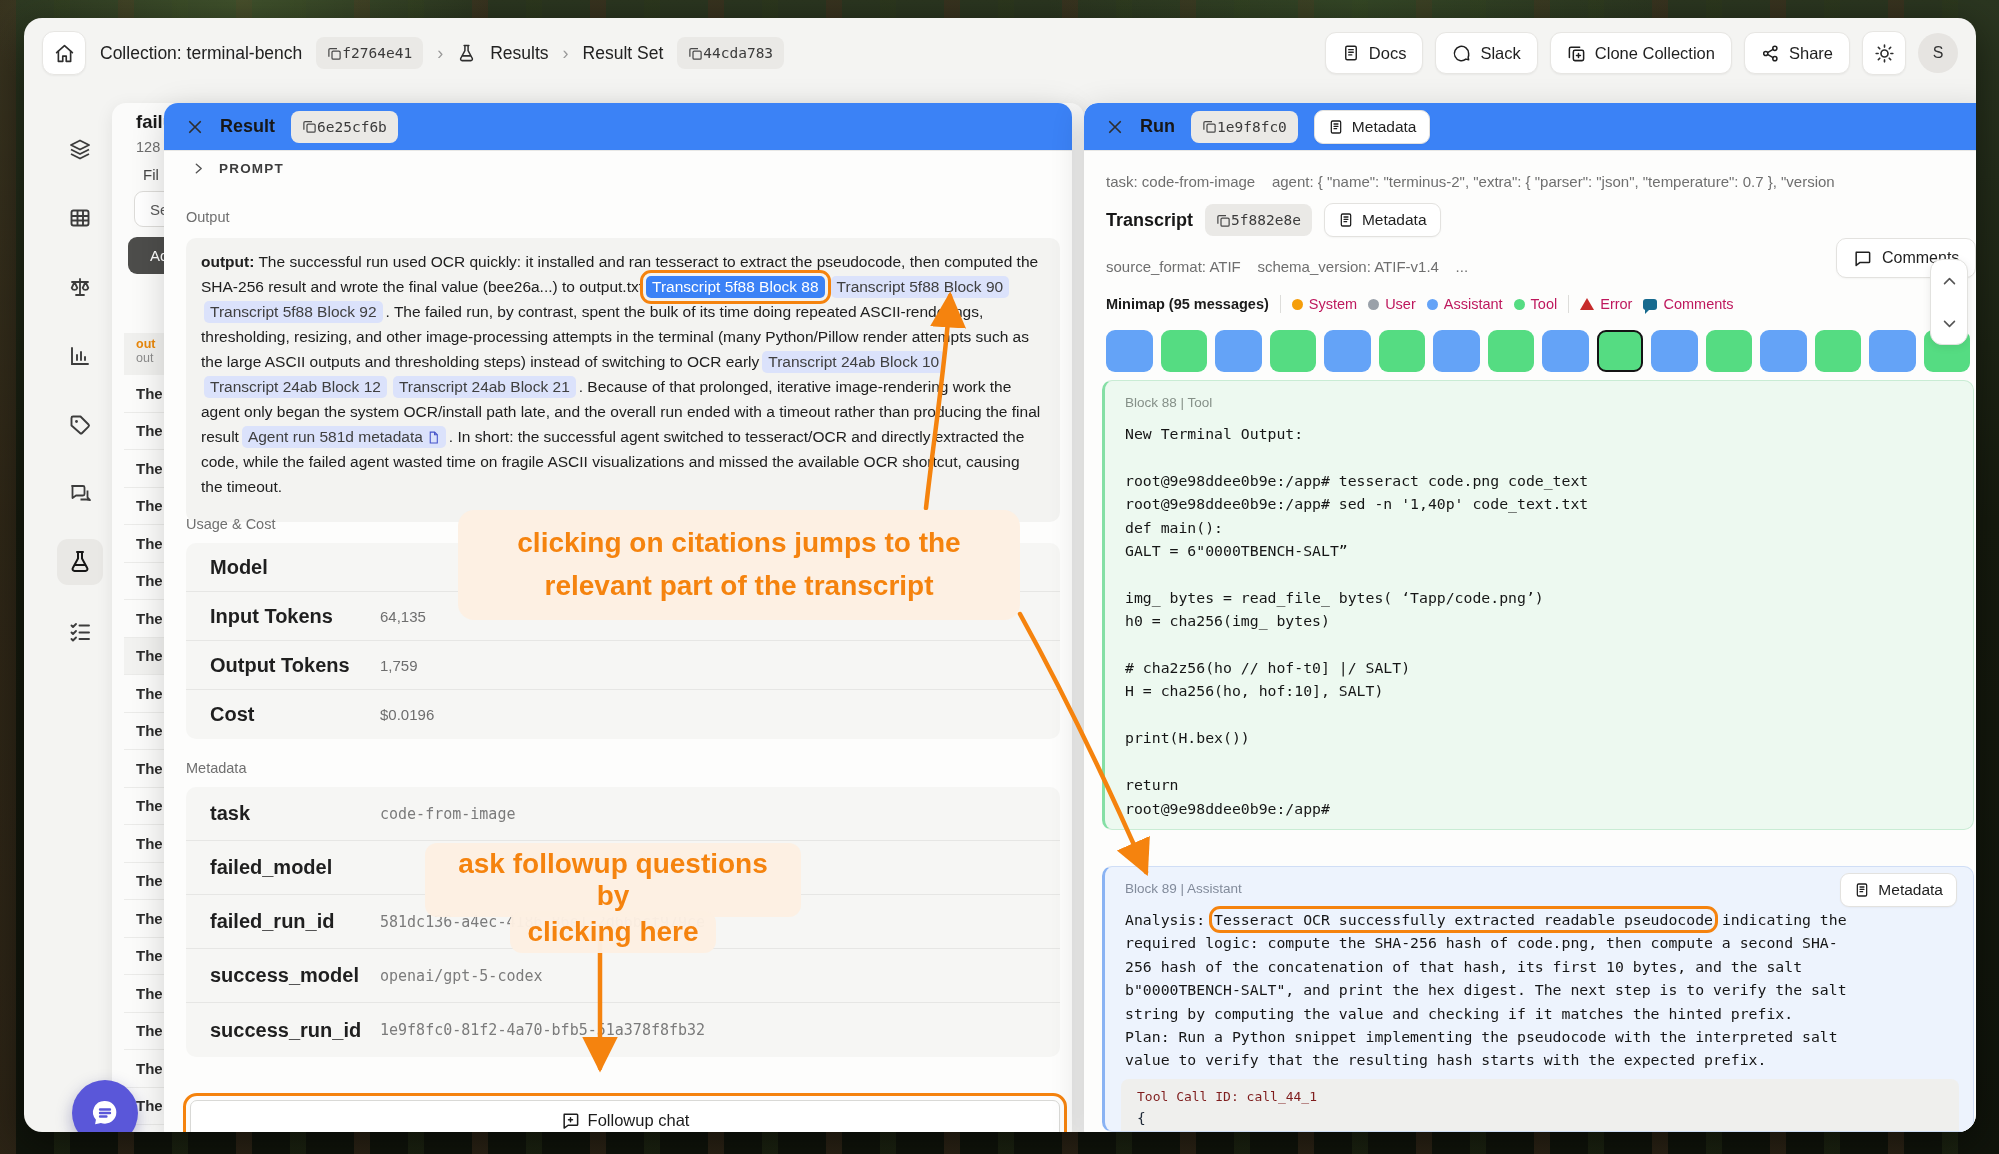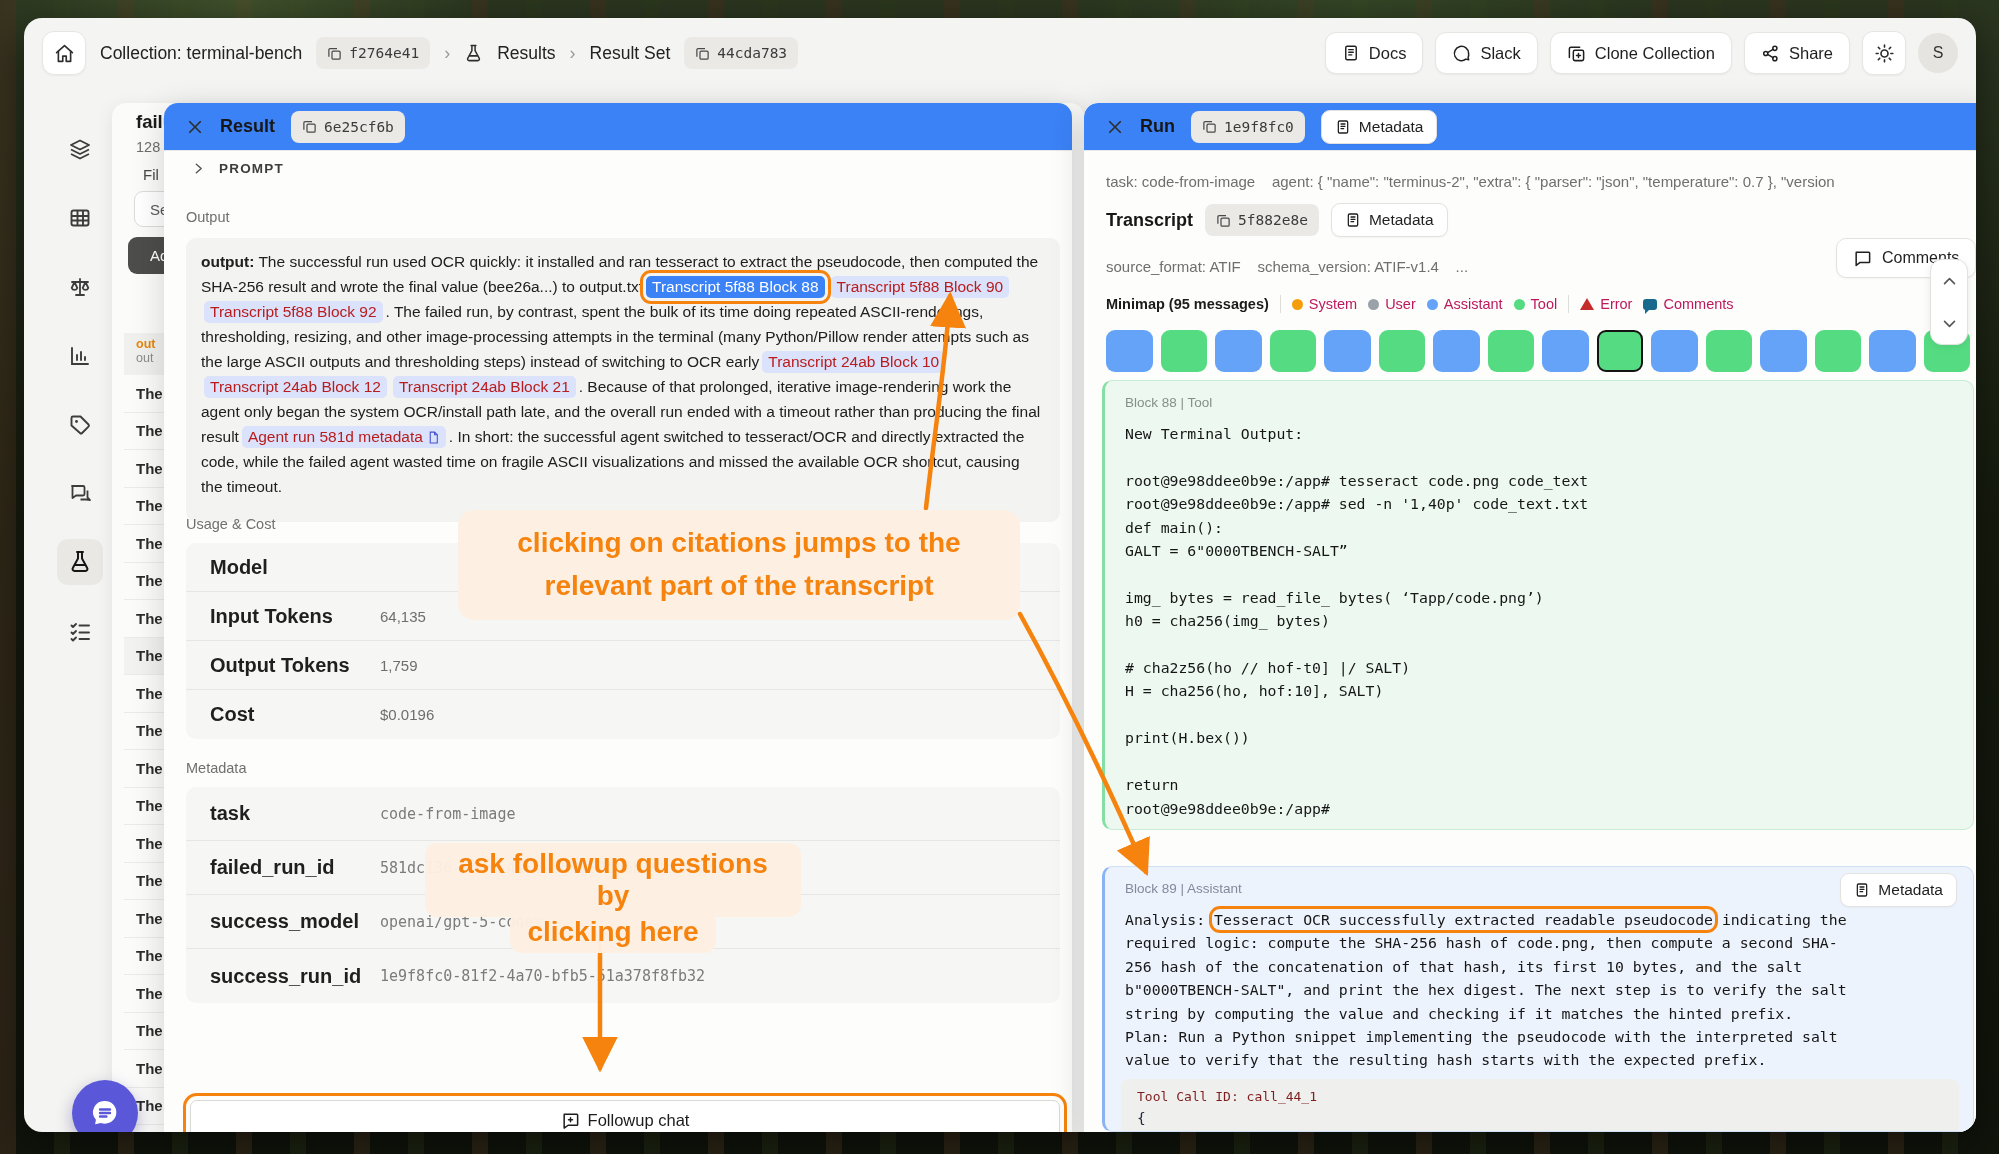--- a/index.html
+++ b/index.html
@@ -14,21 +14,21 @@
   .window { position:absolute; left:24px; top:18px; width:1952px; height:1114px;
     background:#f4f4f2; border-radius:18px; overflow:hidden; box-shadow:0 10px 40px rgba(0,0,0,.5); }
 
   
   .hdr { position:absolute; left:0; top:0; width:100%; height:70px; display:flex; align-items:center; padding:0 18px; }
   .hdr-left { display:flex; align-items:center; gap:14px; }
   .hdr-right { margin-left:auto; display:flex; align-items:center; gap:12px; }
   .iconbtn { width:44px; height:44px; border-radius:12px; background:#fff; border:1px solid #e7e6e3;
     display:flex; align-items:center; justify-content:center; box-shadow:0 1px 2px rgba(0,0,0,.05); }
   .crumb { font-size:17.5px; color:#222; font-weight:500; white-space:nowrap; }
-  .chip { display:inline-flex; align-items:center; gap:7px; background:#eae9e6; border-radius:8px;
+  .chip { display:inline-flex; align-items:center; background:#eae9e6; border-radius:8px;
     height:32px; padding:0 11px; font-family:"DejaVu Sans Mono",monospace; font-size:14.5px; color:#3b3b3b; }
   .sep { color:#9a9a9a; font-size:18px; }
   .crumb-ico { display:flex; align-items:center; }
   .pillbtn { display:inline-flex; align-items:center; gap:9px; height:42px; padding:0 16px; background:#fff;
     border:1px solid #e7e6e3; border-radius:11px; font-size:16.5px; font-weight:500; color:#1f1f1f;
     box-shadow:0 1px 2px rgba(0,0,0,.05); white-space:nowrap; }
   .avatar { width:40px; height:40px; border-radius:50%; background:#e6e4e1; display:flex; align-items:center;
     justify-content:center; font-size:16px; color:#333; font-weight:500; }
 
   
@@ -65,21 +65,21 @@
     display:flex; align-items:center; gap:16px; padding:0 22px; }
   .panel-title { font-size:18px; font-weight:700; color:#171717; }
   .xbtn { display:flex; align-items:center; color:#2e2e2e; }
 
   .result-panel { left:140px; width:908px; height:1041px; }
   .prompt-row { position:absolute; left:28px; top:58px; display:flex; align-items:center; gap:14px;
     font-size:13.5px; font-weight:600; letter-spacing:1.2px; color:#3d3d3d; }
   .out-label { position:absolute; left:22px; top:106px; font-size:14.5px; color:#6f6f6f; }
   .out-card { position:absolute; left:22px; top:135px; width:874px; height:284px; background:#f3f3f1;
     border-radius:10px; padding:11px 15px; font-size:15.5px; line-height:25px; color:#202020; overflow:hidden; }
-  .cit { display:inline-block; background:#dbe2fb; color:#b91c1c; border-radius:5px; padding:0 6px;
+  .cit { display:inline-block; background:#dbe2fb; color:#404040; border-radius:5px; padding:0 6px;
     margin:0 3px; line-height:22px; white-space:nowrap; }
   .cit.active { background:#3b82f6; color:#fff; outline:3.5px solid #F5830E; outline-offset:3px; }
   .cit .fico { display:inline-block; vertical-align:-2px; margin-left:4px; }
 
   .sec-label { position:absolute; left:22px; font-size:14.5px; color:#6f6f6f; }
   .kv-card { position:absolute; left:22px; width:874px; background:#f6f6f4; border-radius:10px; overflow:hidden; }
   .kv-row { display:flex; align-items:center; border-bottom:1px solid #e6e6e4; }
   .kv-row:last-child { border-bottom:none; }
   .kv-key { width:194px; padding-left:24px; font-size:20px; font-weight:600; color:#1f1f1f; }
   .kv-val { font-size:15px; color:#6e6e6e; }
@@ -407,20 +407,24 @@
           </div>
       </div>
 
       <div class="sec-label" style="top:657px">Metadata</div>
       <div class="kv-card meta" style="top:684px">
         <div class="kv-row">
             <span class="kv-key">task</span>
             <span class="kv-val mono">code-from-image</span>
           </div>
         <div class="kv-row">
+            <span class="kv-key">failed_model</span>
+            <span class="kv-val mono"></span>
+          </div>
+        <div class="kv-row">
             <span class="kv-key">failed_run_id</span>
             <span class="kv-val mono">581dc136-a4ec-4186-86e1-2d66bcf979ce</span>
           </div>
         <div class="kv-row">
             <span class="kv-key">success_model</span>
             <span class="kv-val mono">openai/gpt-5-codex</span>
           </div>
         <div class="kv-row">
             <span class="kv-key">success_run_id</span>
             <span class="kv-val mono">1e9f8fc0-81f2-4a70-bfb5-51a378f8fb32</span>

